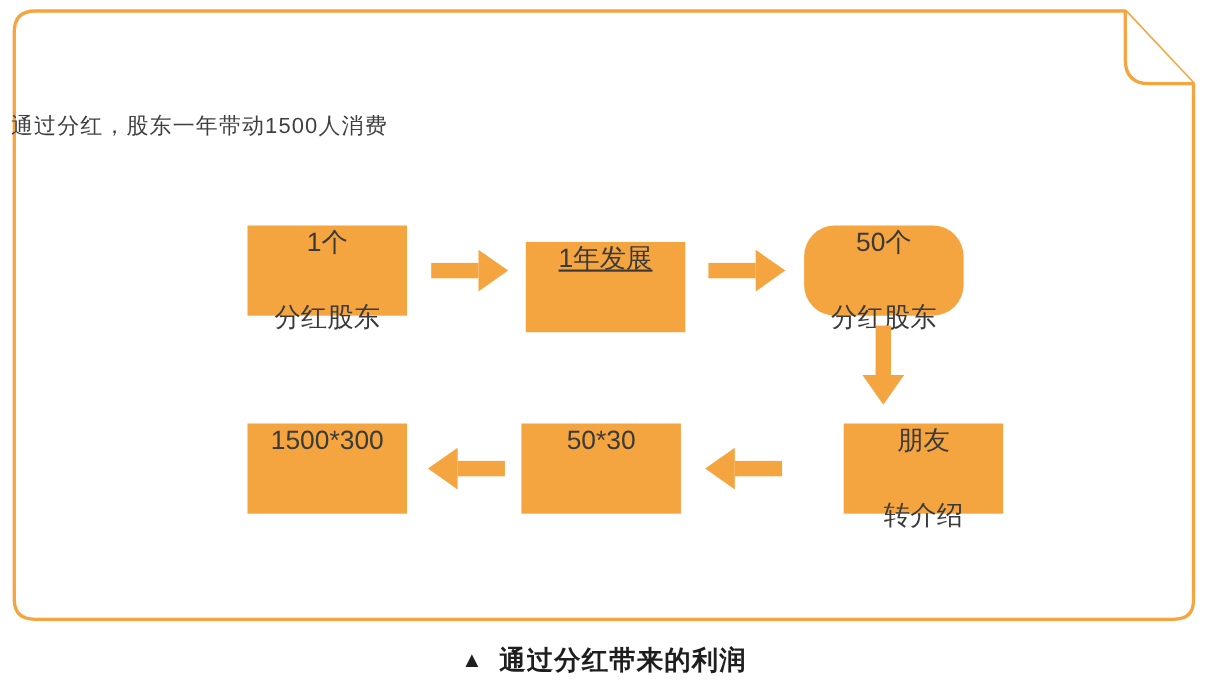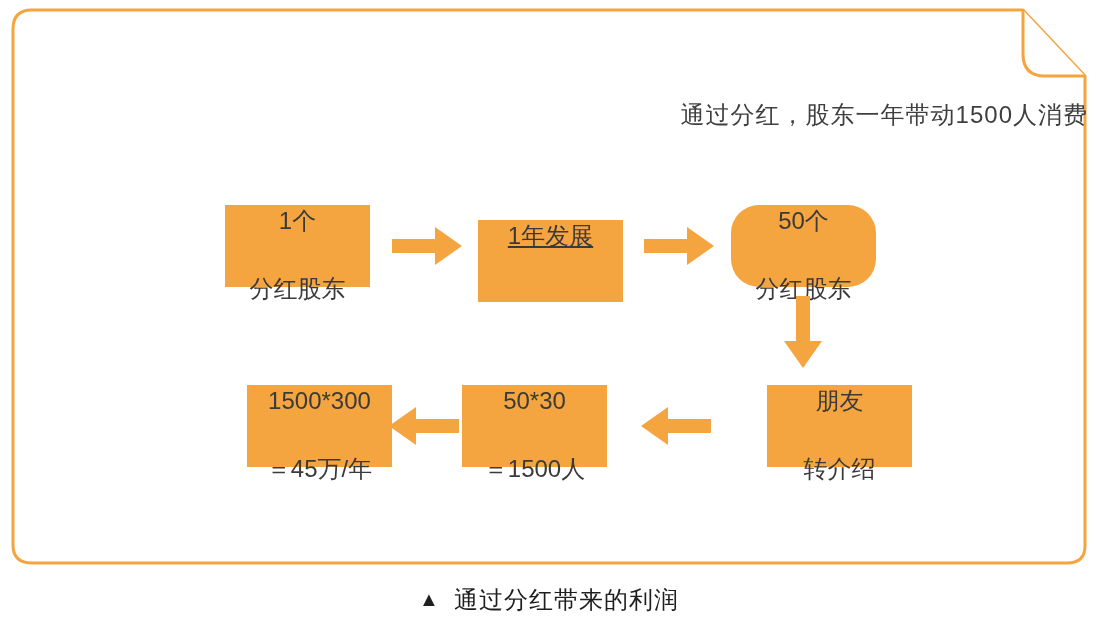--- a/index.html
+++ b/index.html
@@ -12,35 +12,35 @@
     font-family:"Liberation Sans","DejaVu Sans",sans-serif;
     color:var(--text);
   }
   .sheet{
     position:absolute;left:10px;top:8px;width:1078px;height:558px;
   }
   .frame-svg{position:absolute;left:0;top:0;width:1078px;height:558px;}
 
   .header{
     position:absolute;top:88px;left:0;width:100%;
-    text-align:right;font-size:24px;line-height:38px;
+    text-align:left;font-size:20px;line-height:38px;
     color:var(--text);letter-spacing:1px;
   }
 
   .box{
     position:absolute;width:145px;height:82px;background:var(--accent);
     display:flex;flex-direction:column;align-items:center;justify-content:space-between;
     font-size:24px;line-height:32px;text-align:center;color:#3a3a3a;gap:36px;
   }
   .box-1{left:215px;top:197px;}
   .box-2{left:468px;top:212px;text-decoration:underline;}
   .box-3{left:721px;top:197px;border-radius:28px;}
   .box-4{left:757px;top:377px;}
-  .box-5{left:452px;top:377px;}
-  .box-6{left:215px;top:377px;margin-left:22px;}
+  .box-5{left:464px;top:377px;}
+  .box-6{left:215px;top:377px;}
 
   .arrow{position:absolute;}
   
   .arrow-right{width:70px;height:38px;}
   .arrow-right .shaft{position:absolute;left:0;top:12px;width:43px;height:14px;background:var(--accent);}
   .arrow-right .head{position:absolute;left:43px;top:0;width:0;height:0;
     border-top:19px solid transparent;border-bottom:19px solid transparent;
     border-left:27px solid var(--accent);}
   .arrow-r1{left:382px;top:219px;}
   .arrow-r2{left:634px;top:219px;}
@@ -54,21 +54,21 @@
   .arrow-left{width:70px;height:38px;}
   .arrow-left .shaft{position:absolute;left:27px;top:12px;width:43px;height:14px;background:var(--accent);}
   .arrow-left .head{position:absolute;left:0;top:0;width:0;height:0;
     border-top:19px solid transparent;border-bottom:19px solid transparent;
     border-right:27px solid var(--accent);}
   .arrow-l1{left:631px;top:399px;}
   .arrow-l2{left:379px;top:399px;}
 
   .caption{
     position:absolute;left:0;top:584px;width:100%;
-    text-align:center;font-size:24px;font-weight:normal;color:#1e1e1e;
+    text-align:center;font-size:24px;font-weight:bold;color:#1e1e1e;
     letter-spacing:1px;
   }
   .caption .marker{margin-right:14px;font-size:20px;vertical-align:2px;}
 </style>
 </head>
 <body>
 
 <div class="sheet">
 
   <svg class="frame-svg" viewBox="0 0 1078 558">
@@ -114,30 +114,28 @@
     <div>转介绍</div>
   </div>
 
   <div class="arrow arrow-left arrow-l1">
     <div class="shaft"></div>
     <div class="head"></div>
   </div>
 
   <div class="box box-5">
     <div>50*30</div>
-    <div>＝1500人</div>
   </div>
 
   <div class="arrow arrow-left arrow-l2">
     <div class="shaft"></div>
     <div class="head"></div>
   </div>
 
   <div class="box box-6">
     <div>1500*300</div>
-    <div>＝45万/年</div>
   </div>
 
 </div>
 
 <div class="caption">
   <span class="marker">▲</span><span>通过分红带来的利润</span>
 </div>
 
 </body></html>

